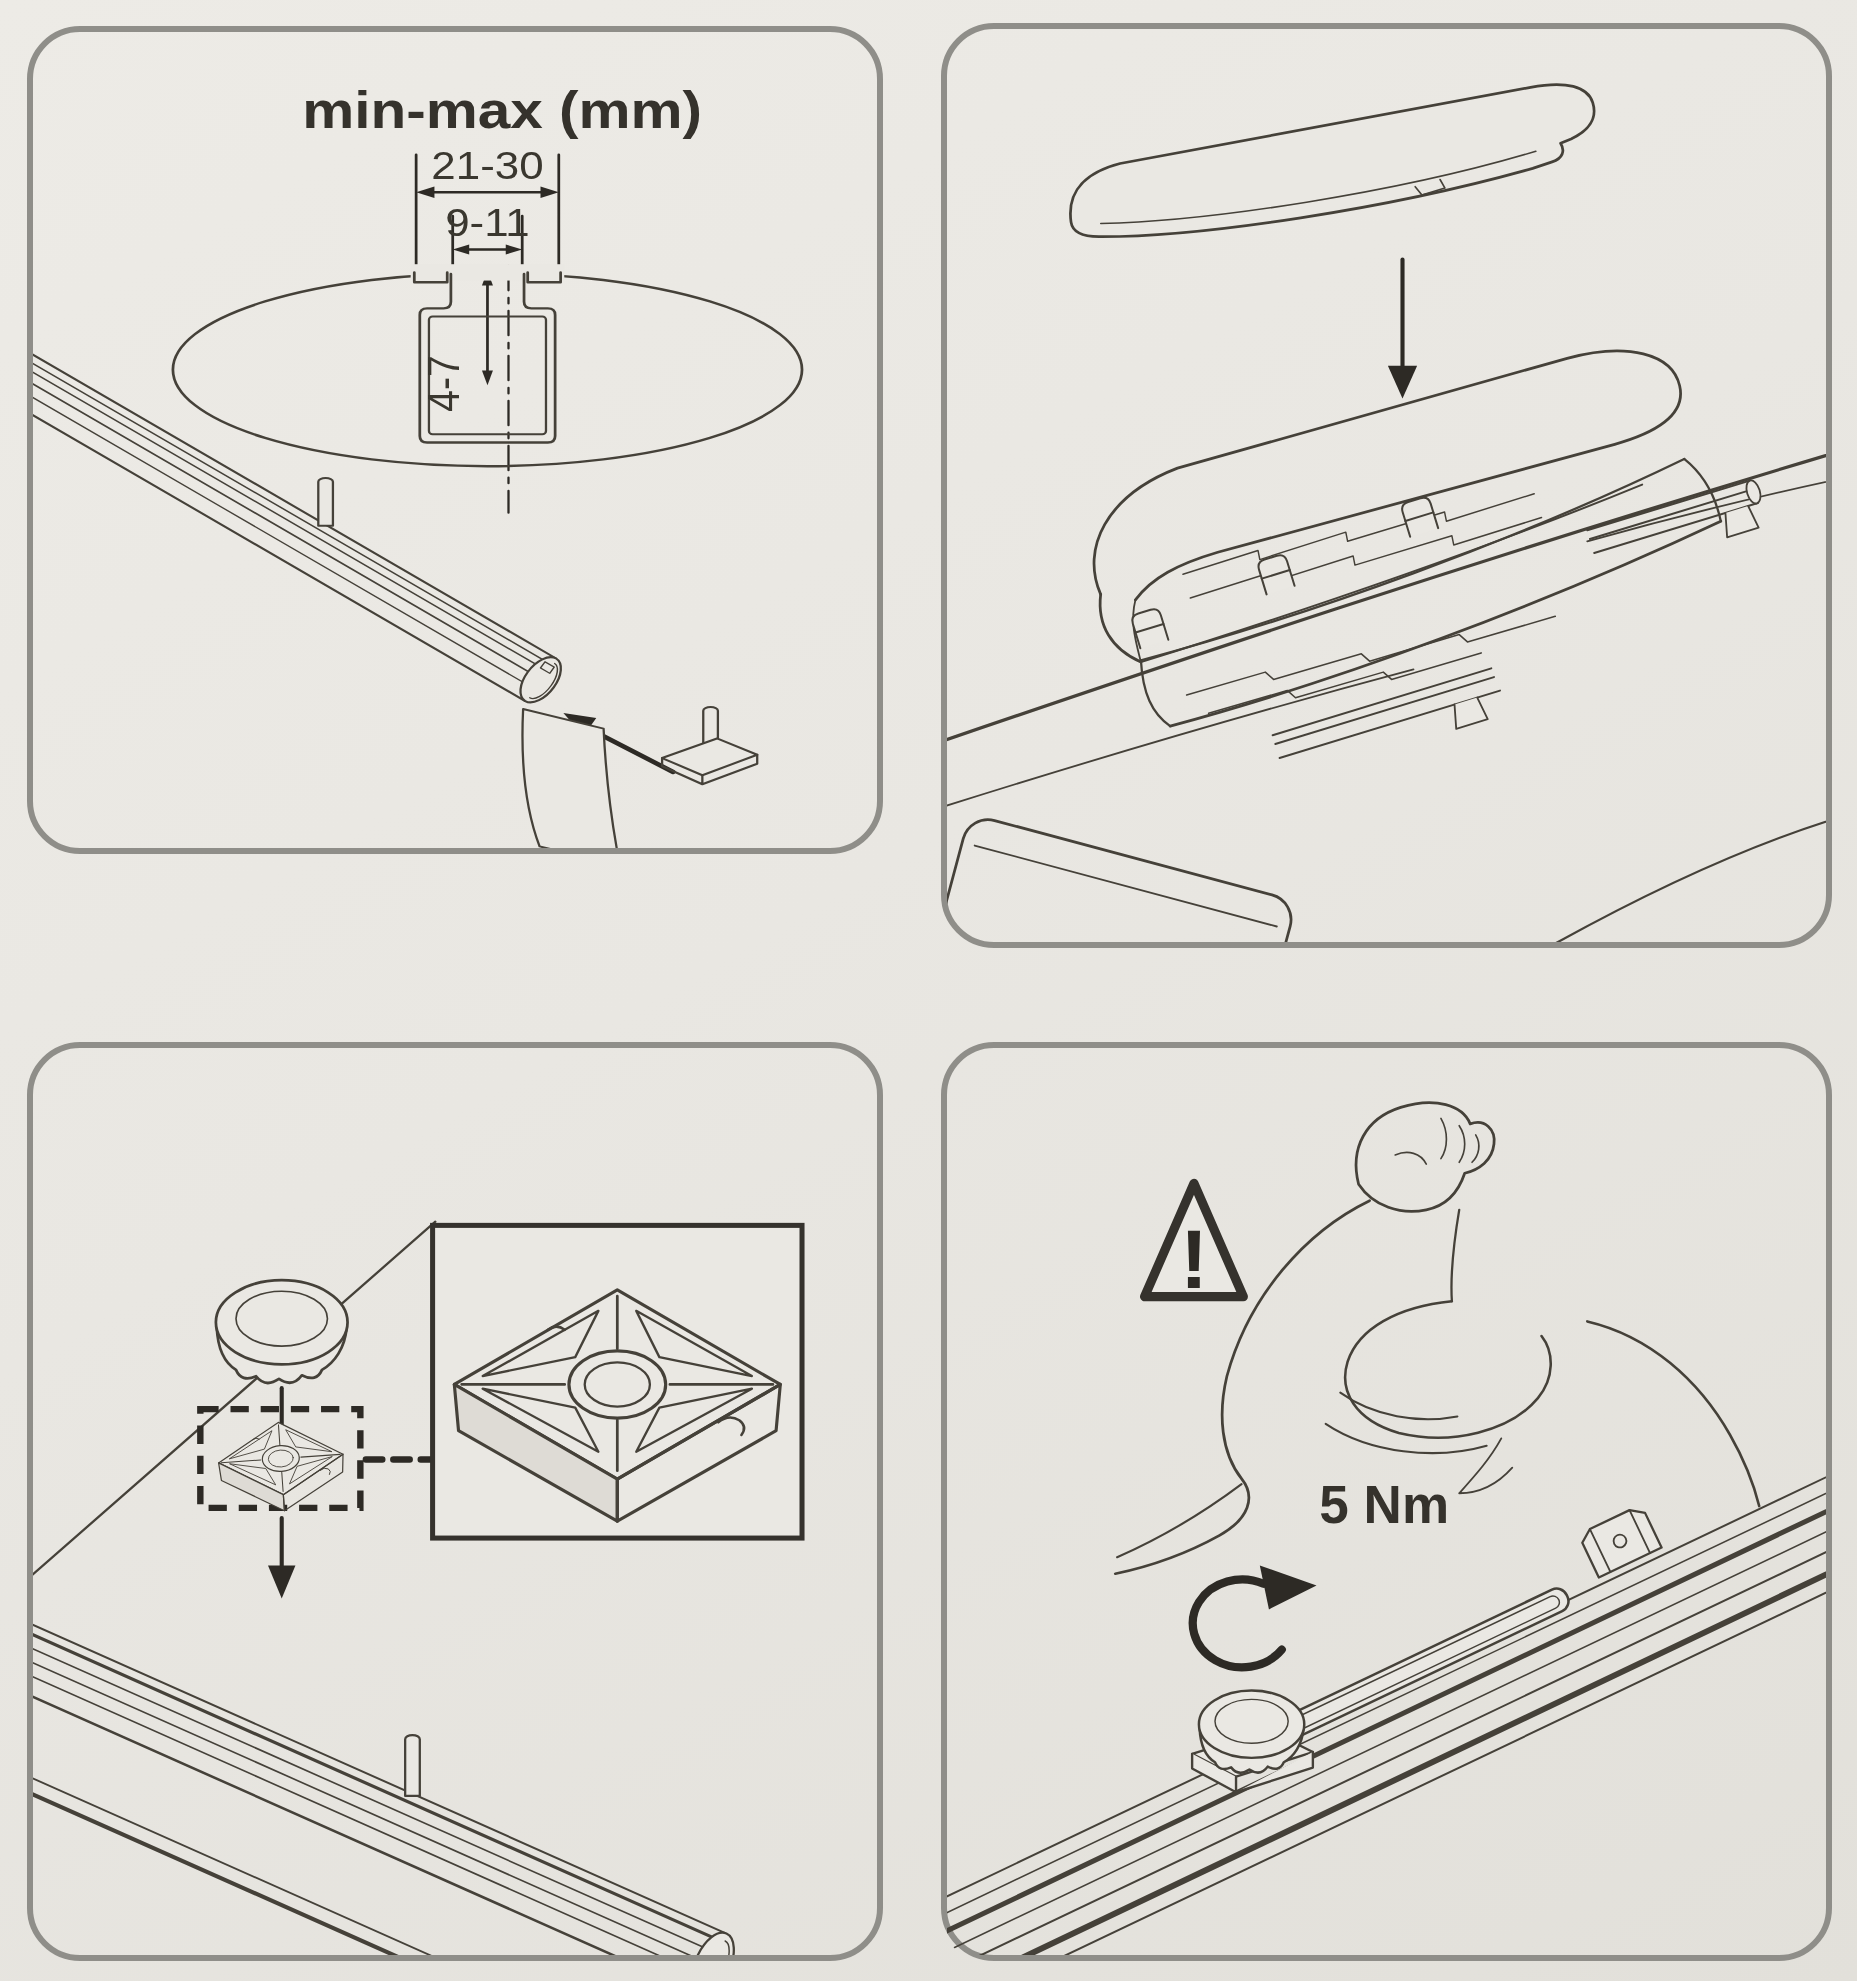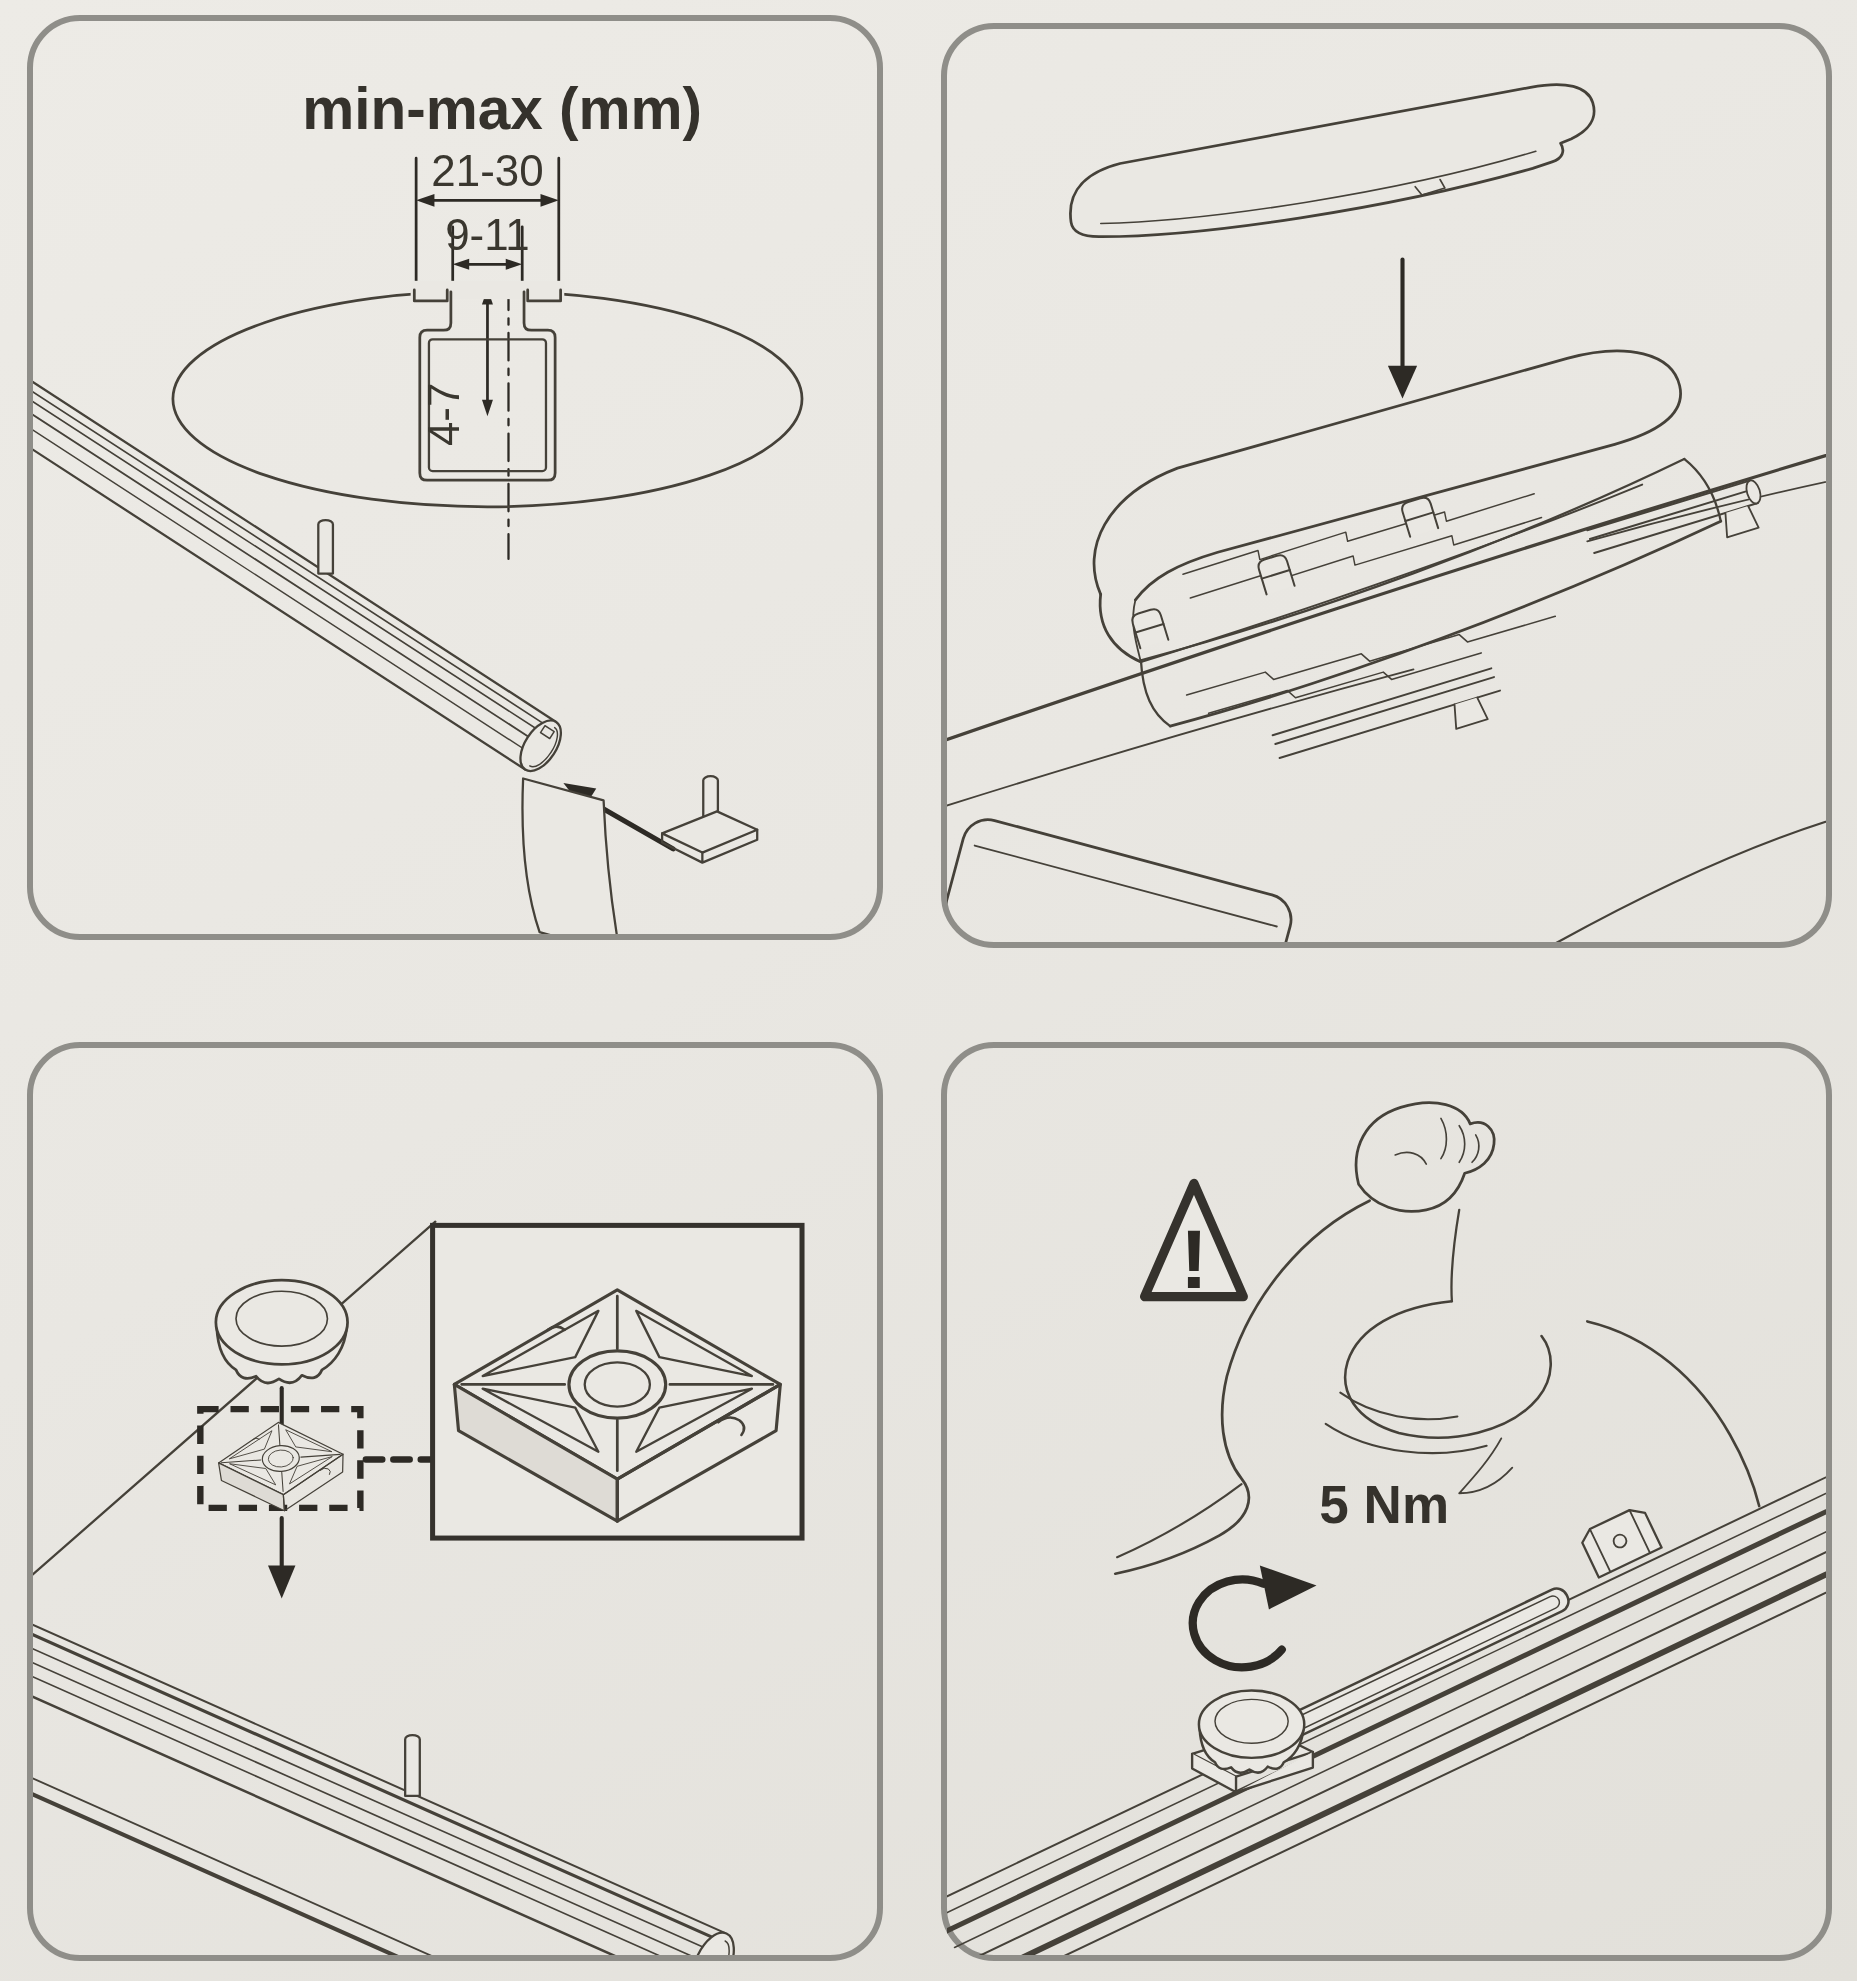--- a/index.html
+++ b/index.html
@@ -24,21 +24,21 @@
   .t-title{font:700 64px "Liberation Sans",sans-serif;fill:#35322c;}
   .t-dim{font:400 48px "Liberation Sans",sans-serif;fill:#3a372f;}
   .t-torque{font:700 58px "Liberation Sans",sans-serif;fill:#35322c;}
   .t-warn{font:700 92px "Liberation Sans",sans-serif;fill:#2d2a25;}
 </style>
 </head>
 <body>
 
 <div class="sheet">
 
-  <div class="panel" style="left:27.4px;top:15px;width:856px;height:925px;">
+  <div class="panel" style="left:27.4px;top:26px;width:856px;height:828px;">
     <svg viewBox="0 0 923 998" preserveAspectRatio="none">
 
       <text class="t-title" x="513" y="118" text-anchor="middle">min-max (mm)</text>
 
       <g>
         <path class="dark" stroke-width="3" d="M 419,150 V 290 M 575,150 V 290 M 459,225 V 290 M 535,225 V 290"></path>
         <path class="dark" stroke-width="3" d="M 431,196 H 563"></path>
         <polygon class="solid" points="419,196 439,189 439,203"></polygon>
         <polygon class="solid" points="575,196 555,189 555,203"></polygon>
         <path class="dark" stroke-width="3" d="M 469,266 H 525"></path>

